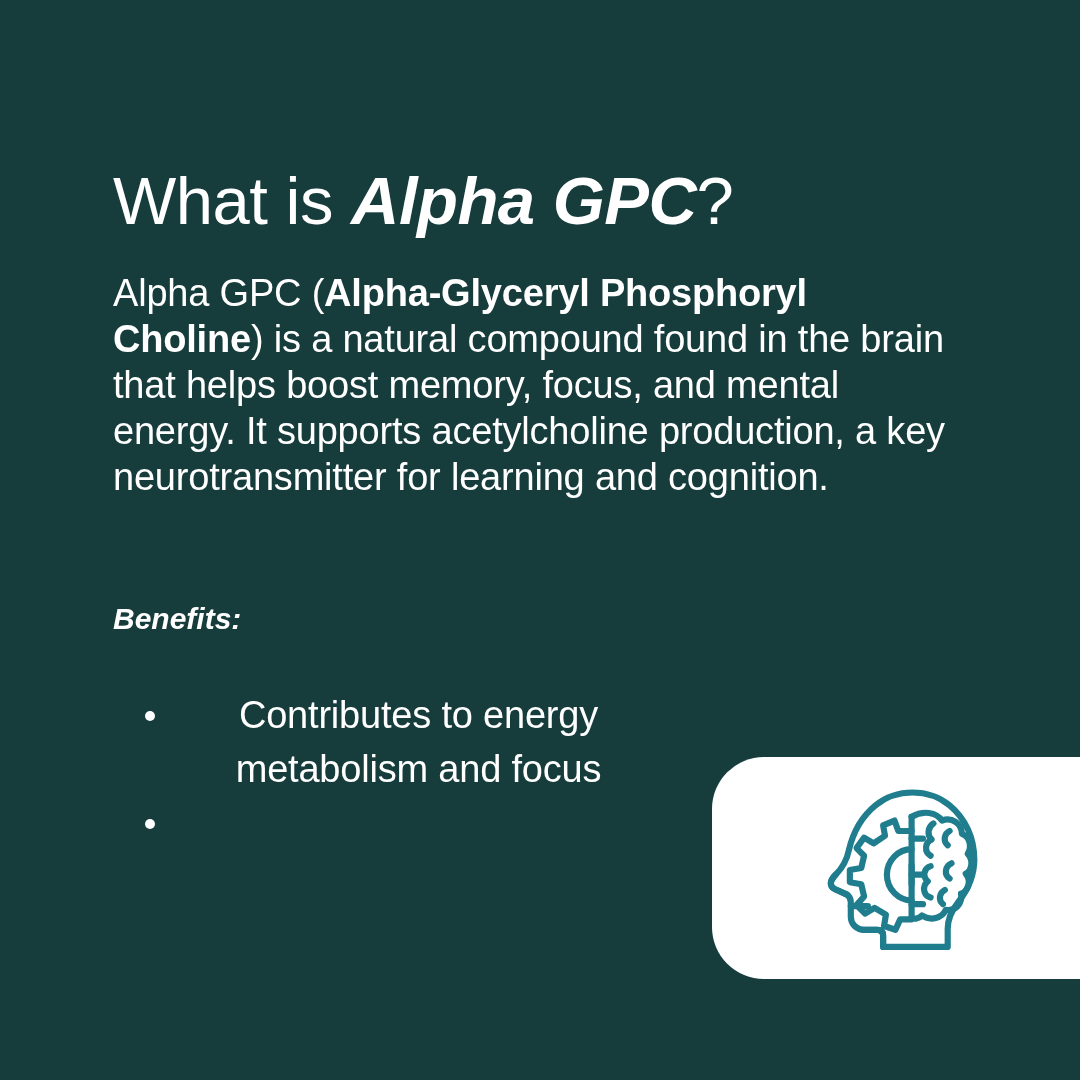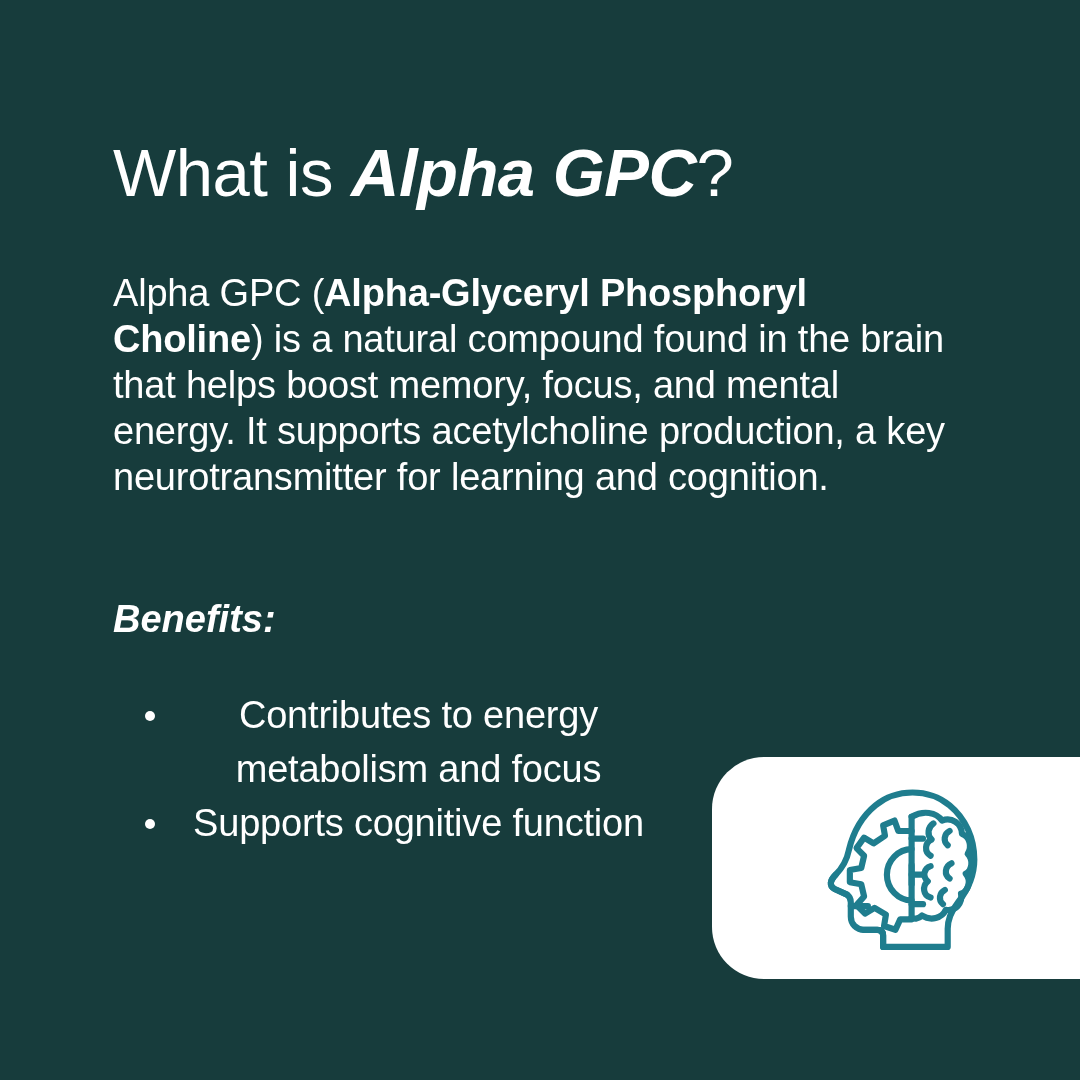--- a/index.html
+++ b/index.html
@@ -19,21 +19,21 @@
   #slide {
     position: absolute;
     inset: 0;
     background: #173C3C;
   }
 
   
   #title {
     position: absolute;
     left: 113px;
-    top: 88px;
+    top: 116px;
     width: 900px;
     font-size: 67px;
     line-height: 80px;
     color: #FFFFFF;
     font-weight: 400;
     letter-spacing: -0.5px;
     white-space: nowrap;
   }
   #title .em {
     font-weight: 700;
@@ -54,21 +54,21 @@
   }
   #body-paragraph .strong {
     font-weight: 700;
   }
 
   
   #benefits-heading {
     position: absolute;
     left: 113px;
     top: 596px;
-    font-size: 38px;
+    font-size: 30px;
     line-height: 46px;
     color: #FFFFFF;
     font-weight: 700;
     font-style: italic;
     letter-spacing: 0px;
     text-align: center;
   }
 
   
   #benefits-list {
@@ -137,21 +137,20 @@
 
   <div id="benefits-heading">Benefits:</div>
 
   <ul id="benefits-list">
     <li>
       <span class="bullet-dot"></span>
       <span>Contributes to energy metabolism and focus</span>
     </li>
     <li>
       <span class="bullet-dot"></span>
-      <span>Supports cognitive function</span>
     </li>
   </ul>
 
   <div id="icon-card">
     <div class="icon-wrap">
       <svg viewBox="0 0 200 200" width="190" height="190" fill="none" stroke="#1F7D8E" stroke-width="6.5" stroke-linecap="round" stroke-linejoin="round">
 
         <path d="M148 33 C126 15 92 15 70 33 C54 46 46 63 42 80
                  C40 90 36 98 28 106 C22 112 21 118 27 121 L40 127
                  C43 129 44 131 44 135 L44 150 C44 158 50 164 58 164

